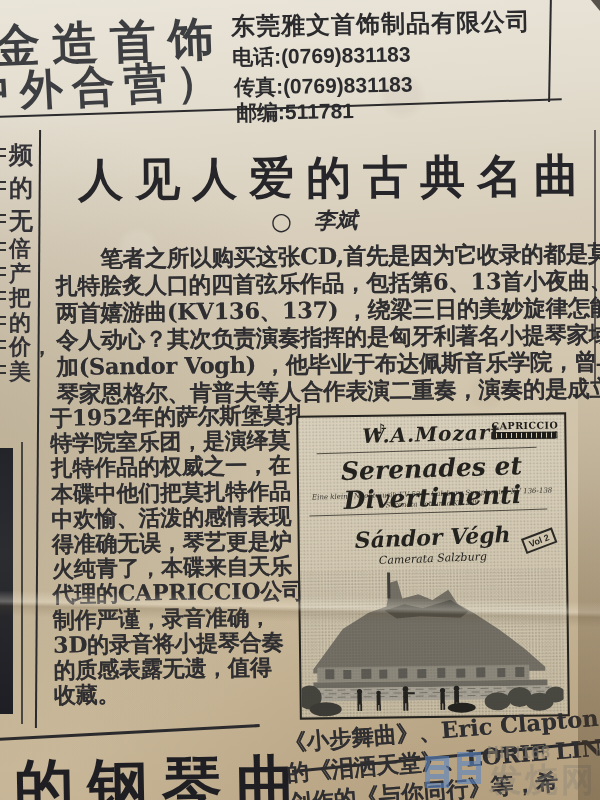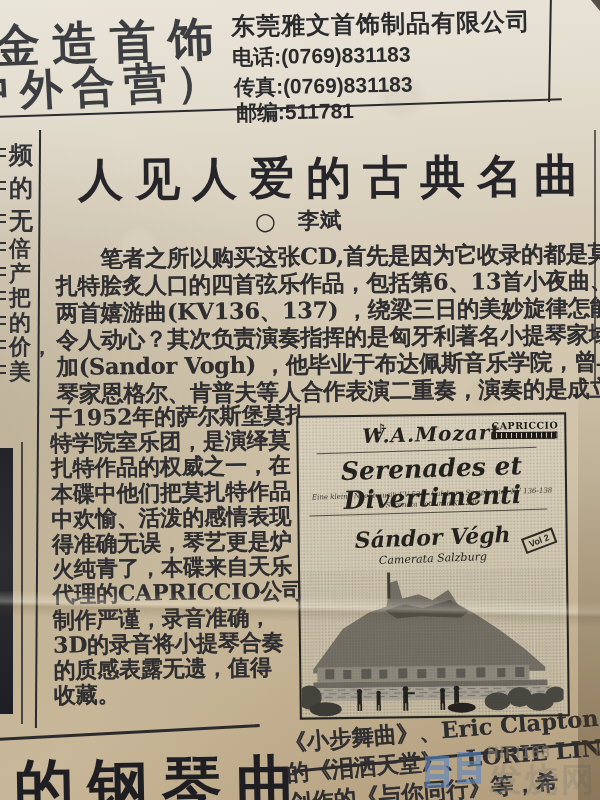--- a/index.html
+++ b/index.html
@@ -113,21 +113,21 @@
     <div class="frag-row" style="font-size:22px;height:24.5px;">
         <span class="sliver"></span>
         <span>美</span>
       </div>
   </div>
 
   <div class="abs" style="left:0;top:448px;width:13px;height:266px;background:linear-gradient(#23242a,#2c2d31 40%,#1e1f24);"></div>
   <div class="abs line" style="left:21px;top:442px;width:1.5px;height:282px;opacity:.8;"></div>
 
   <div class="abs headline" style="left:78px;top:148px;font-size:45px;letter-spacing:12px;transform:rotate(-.5deg);">人见人爱的古典名曲</div>
-  <div class="abs" style="left:255px;top:206px;font-size:22px;font-weight:bold;color:#2c2b2f;transform:rotate(-.5deg);white-space:nowrap;">
+  <div class="abs" style="left:271px;top:206px;font-size:22px;font-weight:bold;color:#2c2b2f;transform:rotate(-.5deg);white-space:nowrap;font-style:italic;">
     <span style="font-size:24px;vertical-align:-1px;font-weight:normal;">○</span>
     <span style="margin-left:14px;font-family:'Liberation Sans','DejaVu Sans',sans-serif;">李斌</span>
   </div>
 
   <div class="abs" style="left:56px;top:243px;width:534px;font-size:22.5px;letter-spacing:-.3px;line-height:27px;transform:rotate(-.6deg);">
     <div class="bodytxt" style="padding-left:45px;">笔者之所以购买这张CD,首先是因为它收录的都是莫</div>
     <div class="bodytxt">扎特脍炙人口的四首弦乐作品，包括第6、13首小夜曲、</div>
     <div class="bodytxt">两首嬉游曲(KV136、137) ，绕梁三日的美妙旋律怎能不</div>
     <div class="bodytxt">令人动心？其次负责演奏指挥的是匈牙利著名小提琴家域</div>
     <div class="bodytxt">加(Sandor Vogh) ，他毕业于布达佩斯音乐学院，曾与钢</div>

